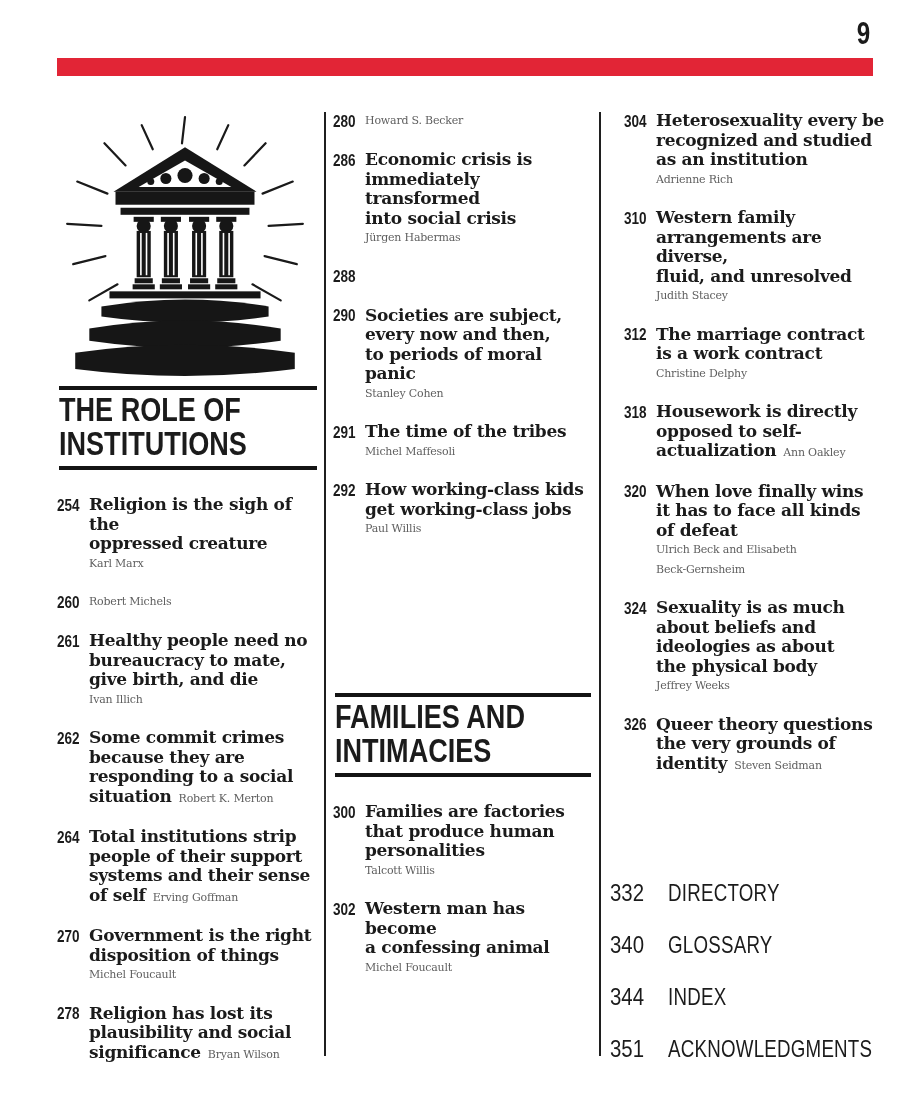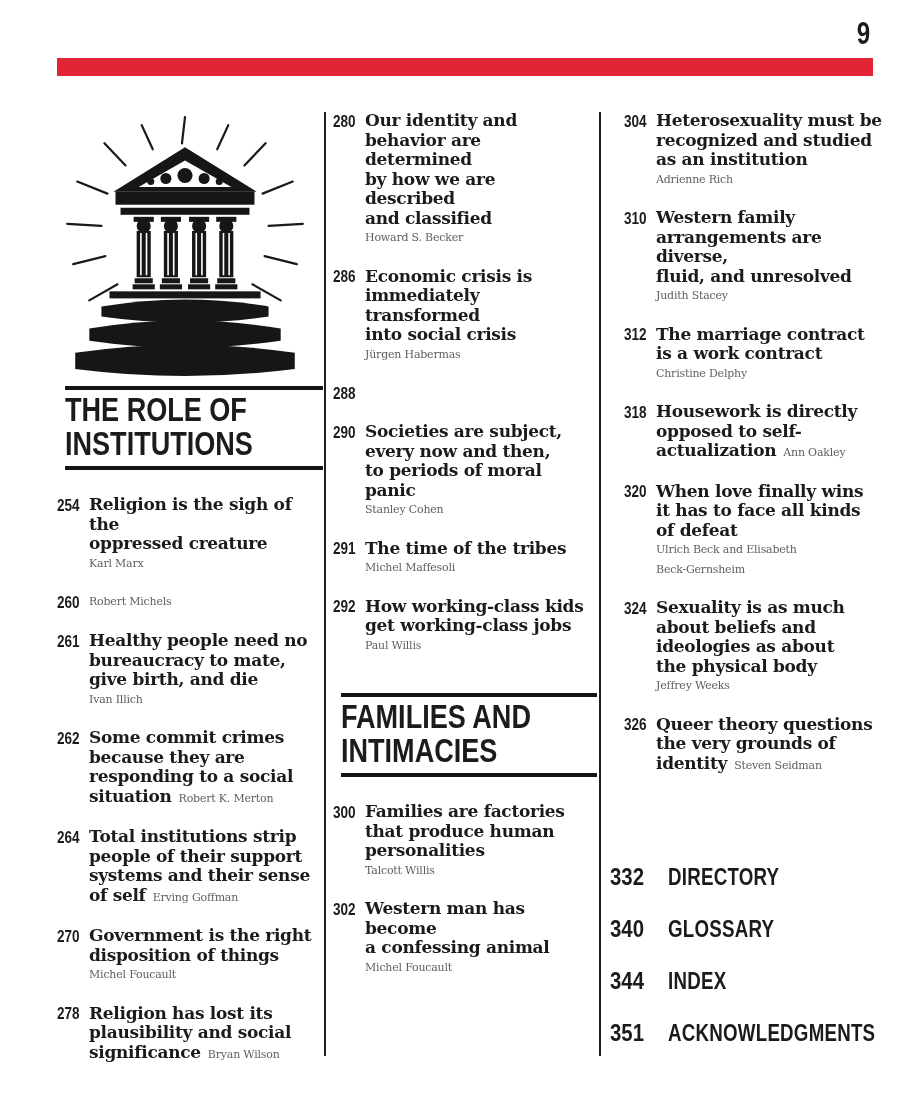--- a/index.html
+++ b/index.html
@@ -34,21 +34,21 @@
   .d2 { left: 599px; }
 
   .col { position: absolute; top: 0; height: 1100px; }
   .col1 { left: 57px;  width: 258px; }
   .col2 { left: 333px; width: 256px; }
   .col3 { left: 624px; width: 262px; }
 
   .illustration { position: absolute; top: 103px; left: 2px; width: 252px; height: 280px; }
   .illustration svg { display: block; width: 100%; height: 100%; }
 
-  .section-heading { position: absolute; left: 8px; width: 100%; }
+  .section-heading { position: absolute; left: 2px; width: 100%; }
   .sh1 { top: 386px; }
   .sh2 { top: 693px; }
   .section-heading .rule { height: 4px; background: #141414; }
   .section-title {
     font-family: "Liberation Sans", sans-serif;
     font-weight: bold; font-size: 33px; line-height: 34px;
     letter-spacing: 0px;
     white-space: pre-line;
     transform: scaleX(0.82); transform-origin: left top;
     padding: 3px 0 5px 0;
@@ -79,21 +79,21 @@
     font-size: 11px; line-height: 19.5px;
     letter-spacing: -0.2px;
     white-space: pre-line;
   }
   .author.inline { display: inline; margin-left: 7px; white-space: normal; }
 
   .back-matter { position: absolute; left: 610px; top: 864px; width: 270px; }
   .bm-row {
     display: flex; align-items: flex-start;
     margin-bottom: 26px;
-    font-family: "Liberation Sans", sans-serif; font-weight: bold;
+    font-family: "Liberation Sans", sans-serif; font-weight: normal; margin-top: 16px;
   }
   .bm-num {
     font-size: 24px; line-height: 26px;
     flex: 0 0 58px; width: 58px;
     transform: scaleX(0.85); transform-origin: left top;
   }
   .bm-label {
     font-size: 24px; line-height: 26px; letter-spacing: 0.3px;
     transform: scaleX(0.78); transform-origin: left top;
     white-space: nowrap;
@@ -249,24 +249,20 @@
           </div>
         </div>
       </div>
   </div>
 
   <div class="col col2">
     <div class="entries e-col2-top">
         <div class="entry">
           <span class="num">280</span>
           <div class="entry-body">
-            <div class="title">Our identity and
-behavior are determined
-by how we are described
-and classified</div>
             <div class="author">Howard S. Becker</div>
           </div>
         </div>
         <div class="entry">
           <span class="num">286</span>
           <div class="entry-body">
             <div class="title">Economic crisis is
 immediately transformed
 into social crisis</div>
             <div class="author">Jürgen Habermas</div>
@@ -327,21 +323,21 @@
           </div>
         </div>
       </div>
   </div>
 
   <div class="col col3">
     <div class="entries e-col3">
         <div class="entry">
           <span class="num">304</span>
           <div class="entry-body">
-            <div class="title">Heterosexuality must be
+            <div class="title">Heterosexuality every be
 recognized and studied
 as an institution</div>
             <div class="author">Adrienne Rich</div>
           </div>
         </div>
         <div class="entry">
           <span class="num">310</span>
           <div class="entry-body">
             <div class="title">Western family
 arrangements are diverse,

